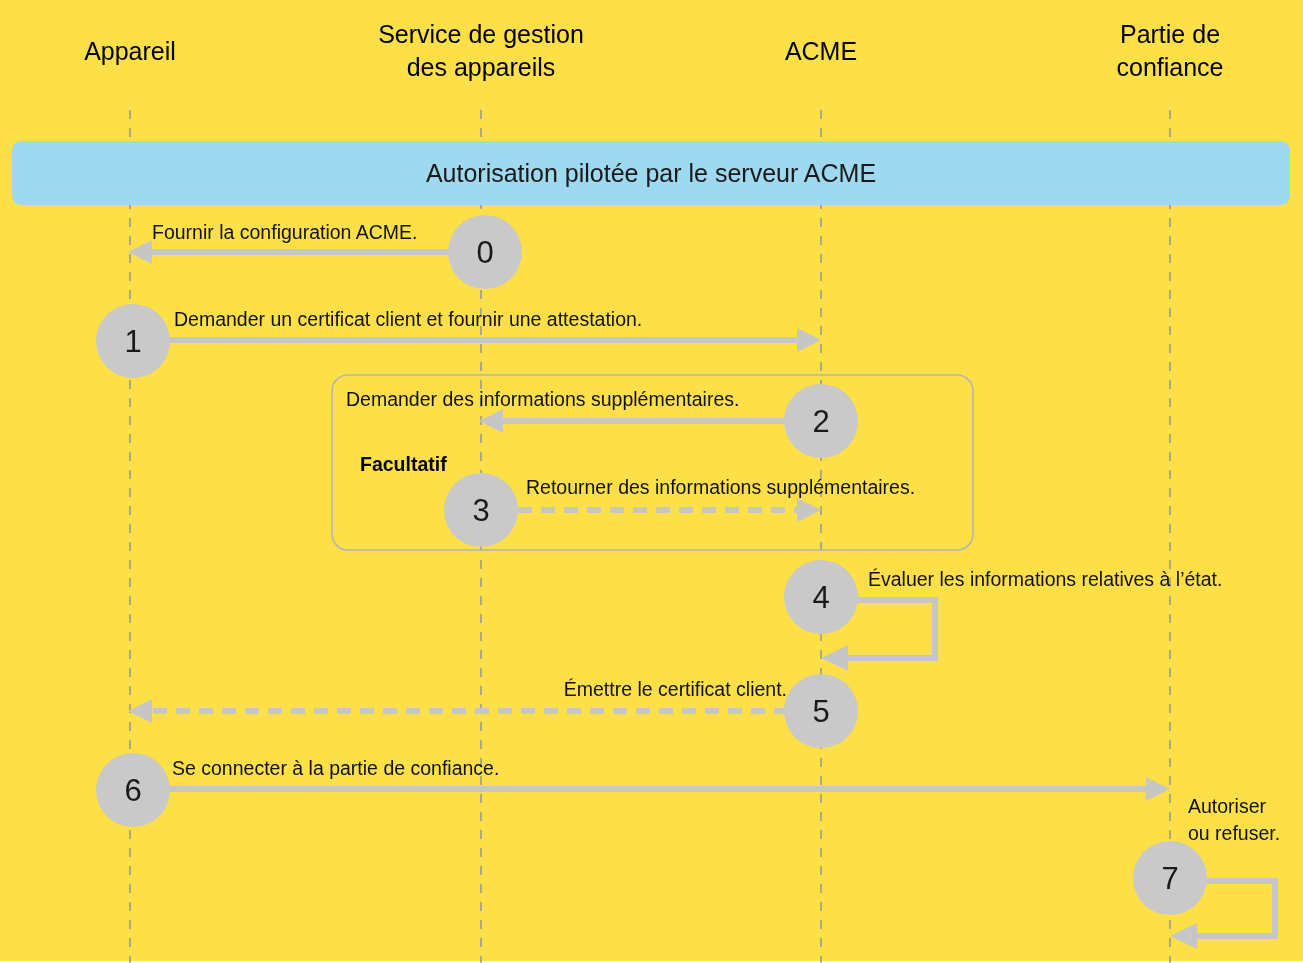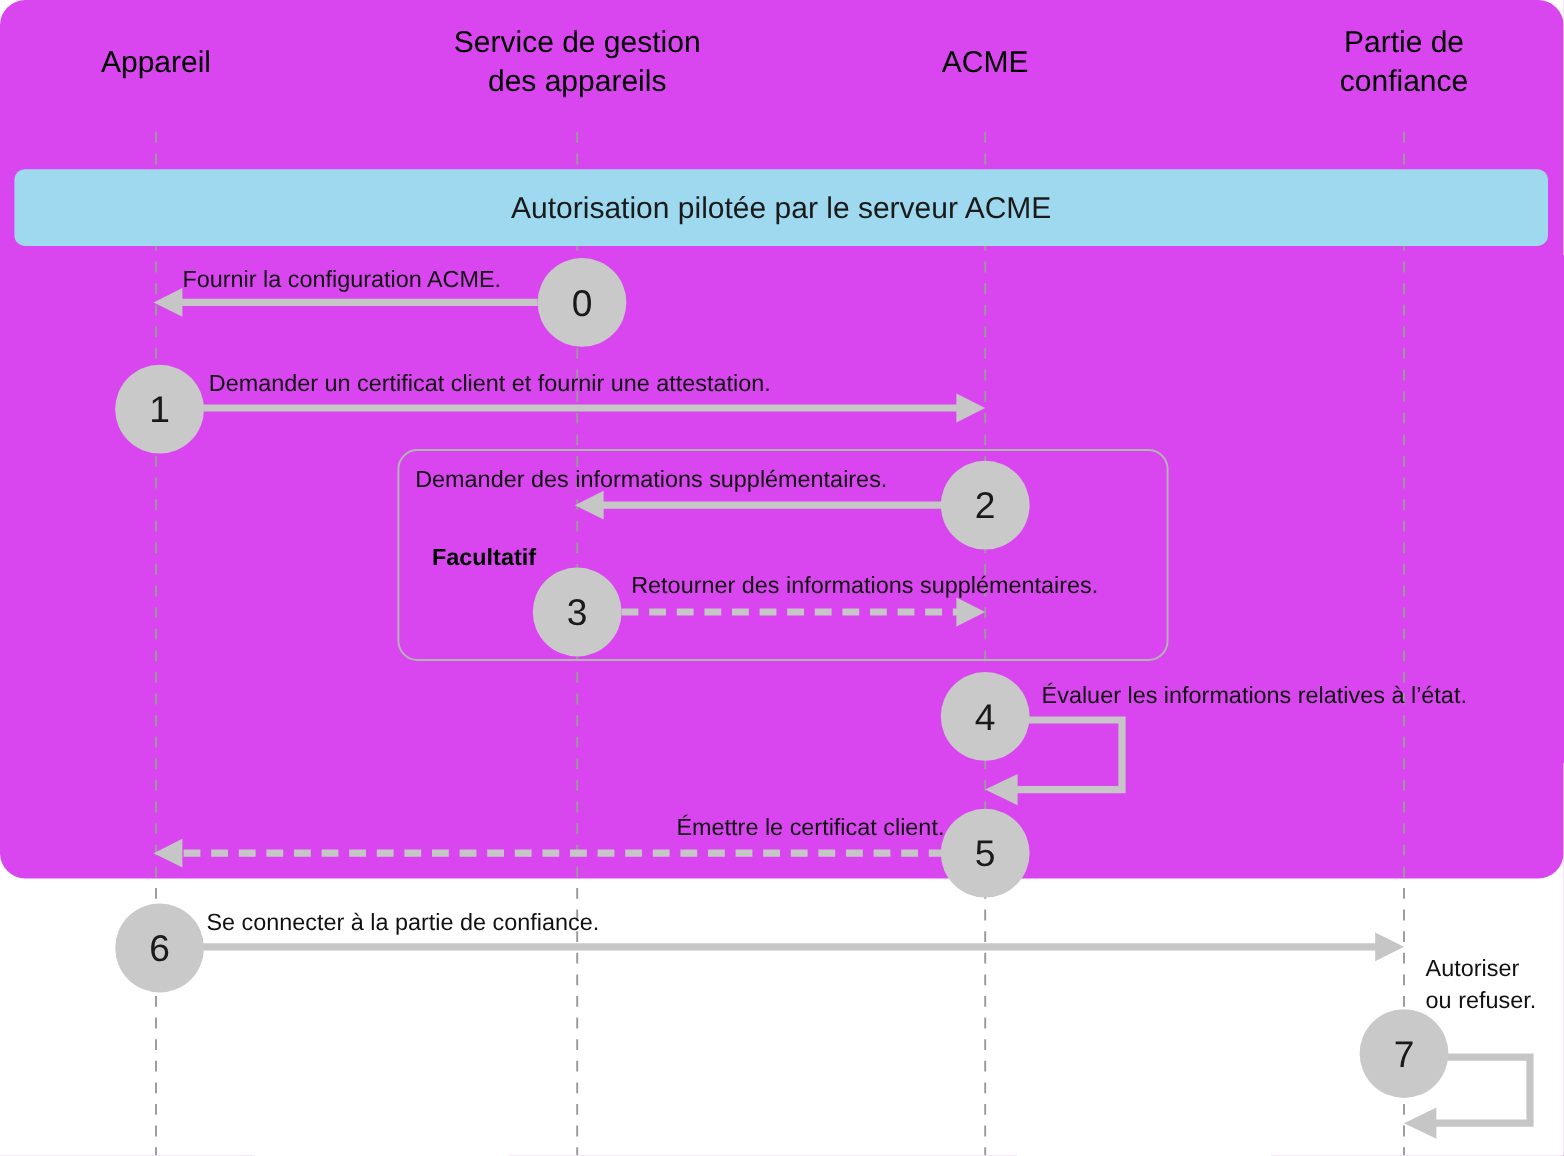--- a/index.html
+++ b/index.html
@@ -9,23 +9,22 @@
   }
   body {
     font-family: "Liberation Sans", sans-serif;
     width: 1303px;
     height: 963px;
     overflow: hidden;
   }
   #diagram-root {
     position: relative;
     width: 1303px;
-    height: 732px;
-    background: #d946ef;
-    border-radius: 21px;
+    height: 961px;
+    background: #fde047;
   }
   svg.canvas {
     position: absolute;
     top: 0;
     left: 0;
     width: 1303px;
     height: 963px;
   }
   text {
     font-family: "Liberation Sans", sans-serif;

